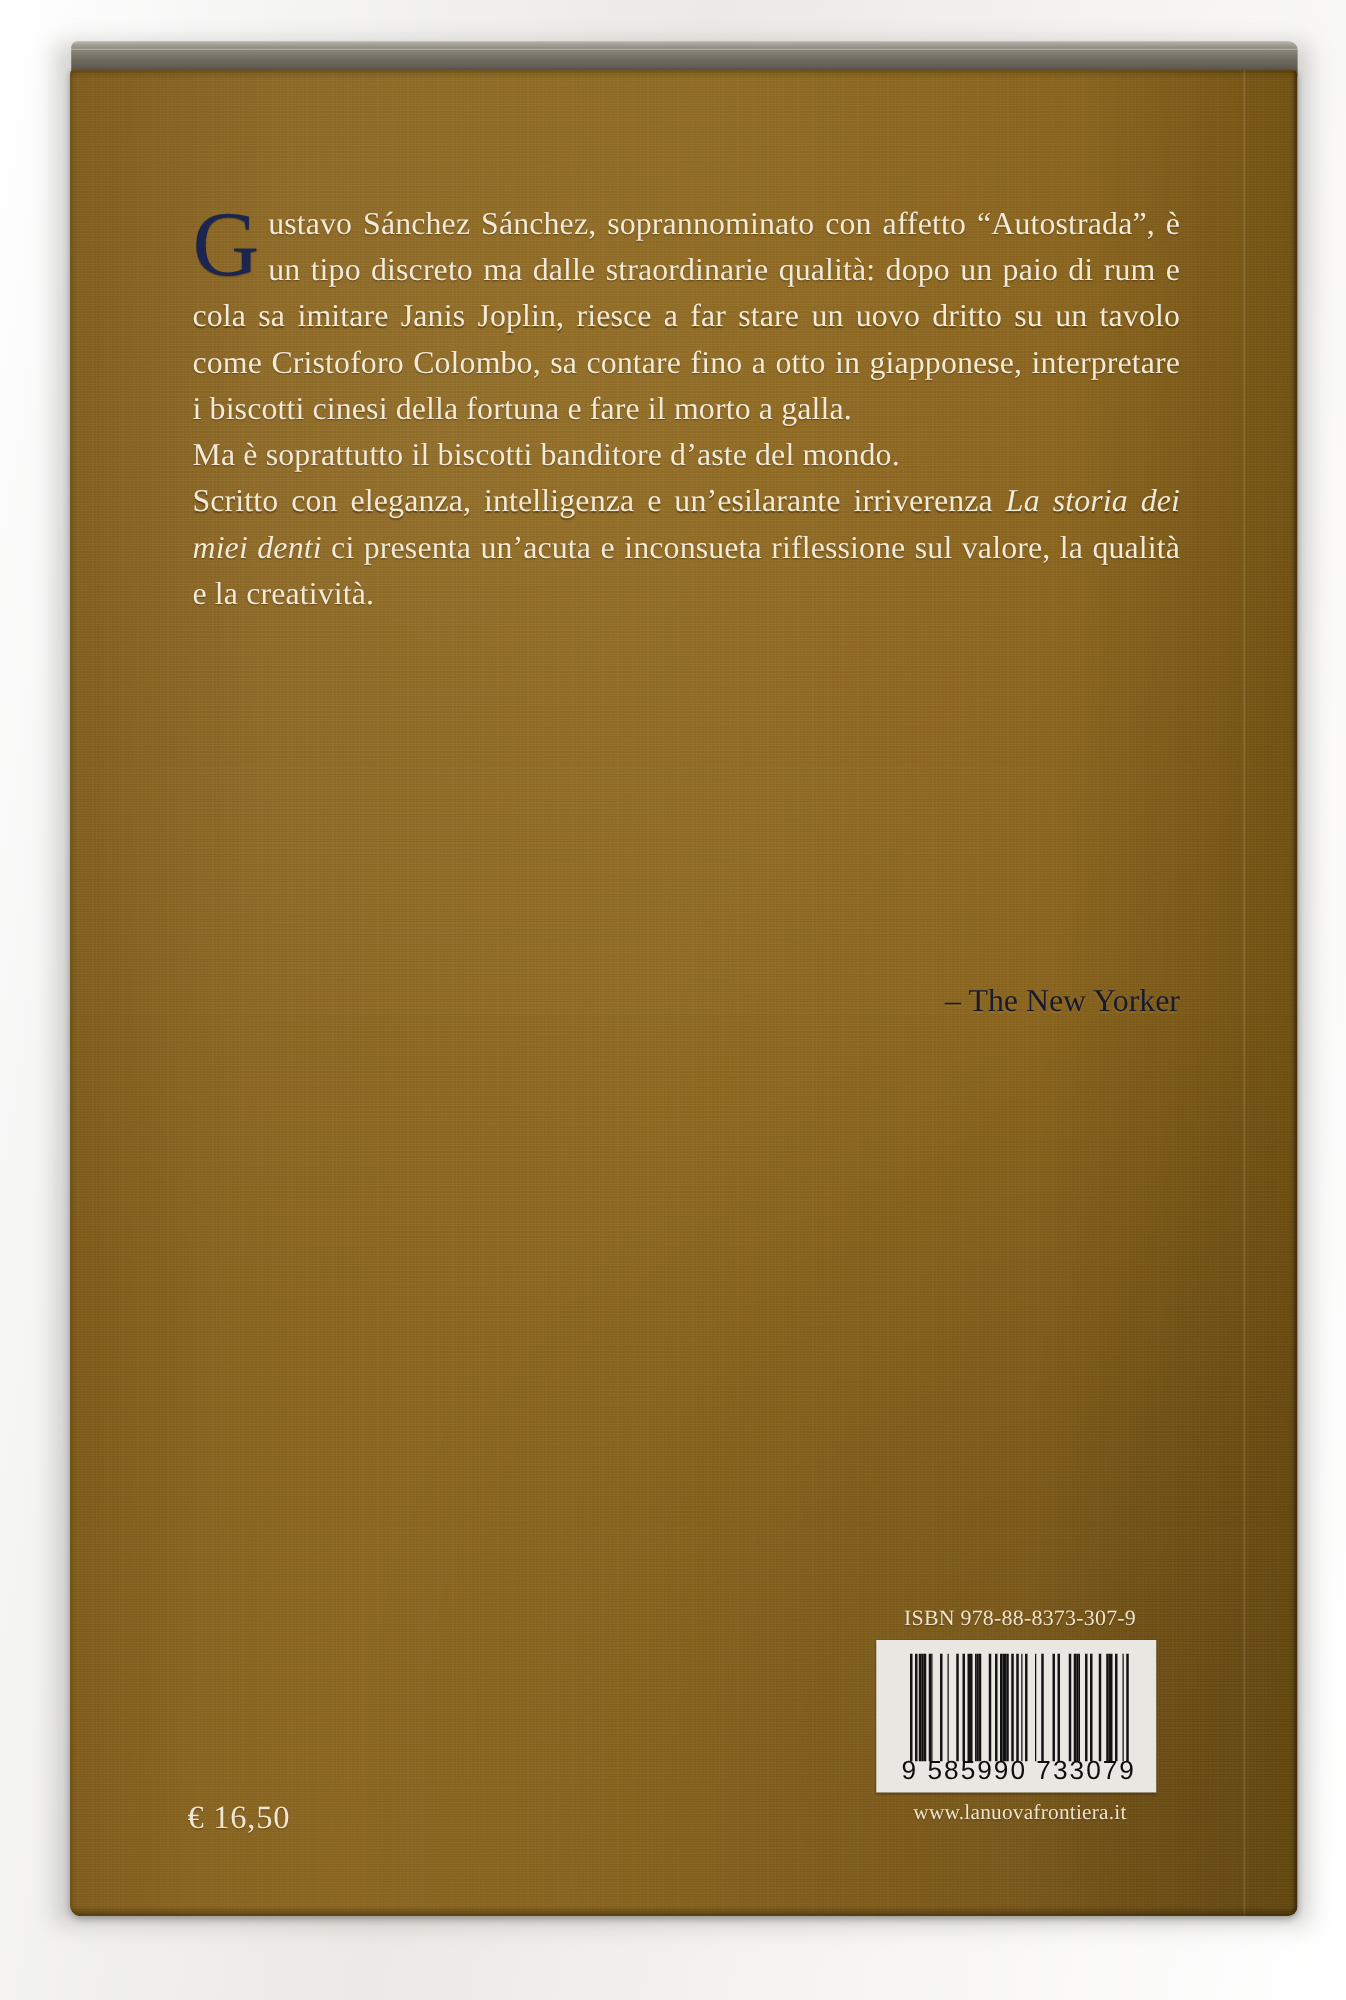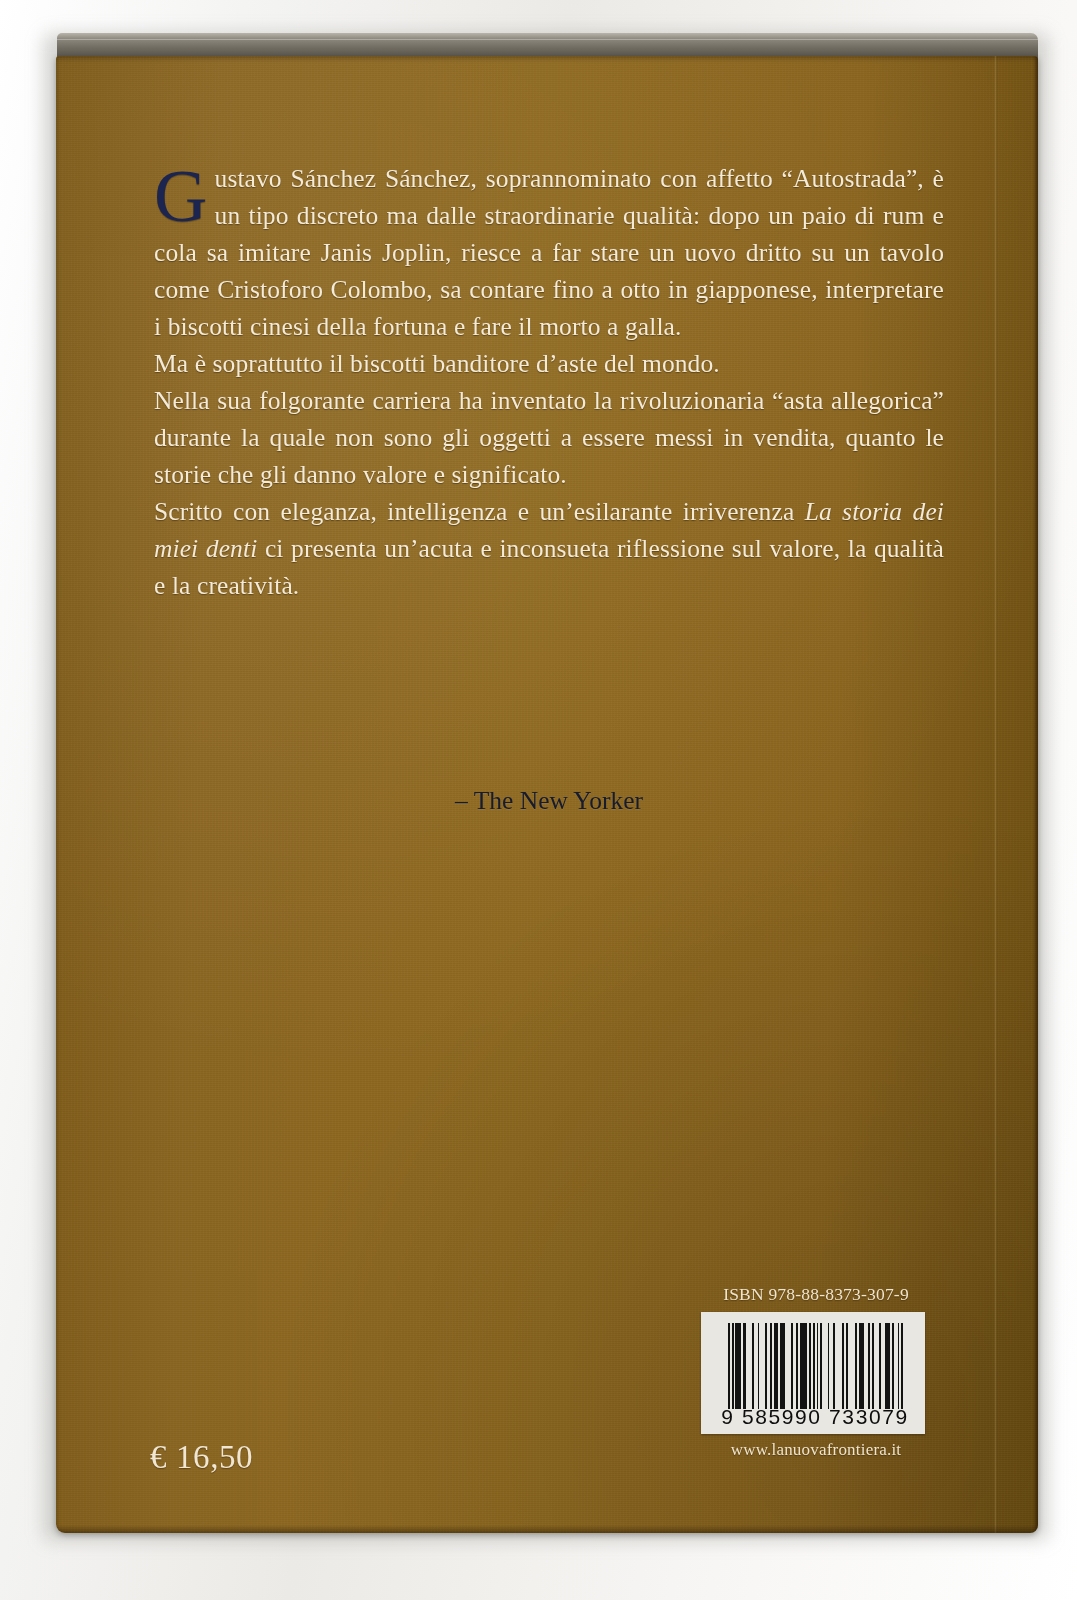--- a/index.html
+++ b/index.html
@@ -157,29 +157,29 @@
     left: 98px;
     top: 726px;
     width: 790px;
     color: #161b30;
     font-size: 25.5px;
     line-height: 37px;
     text-align: justify;
     text-shadow: 0 1px 0 rgba(200,170,90,0.18);
   }
   .review p { margin: 0; }
-  .review .source { text-align: center; }
+  .review .source { text-align: right; }
 
   
   .price {
     position: absolute;
     left: 94px;
     top: 1383px;
     color: #f0e6d2;
-    font-size: 33px;
+    font-size: 26px;
     letter-spacing: 0.6px;
     text-shadow: 0 1px 1px rgba(40,24,0,0.45);
   }
 
   
   .isbn-block {
     position: absolute;
     left: 645px;
     top: 1228px;
     width: 230px;
@@ -253,21 +253,20 @@
   <div class="cover">
 
     <div class="crease"></div>
     <div class="right-rim"></div>
     <div class="bottom-rim"></div>
 
     <div class="text-area">
       <div class="blurb">
         <p><span class="dropcap">G</span><span>ustavo Sánchez Sánchez, soprannominato con affetto “Autostrada”, è un tipo discreto ma dalle straordinarie qualità: dopo un paio di rum e cola sa imitare Janis Joplin, riesce a far stare un uovo dritto su un tavolo come Cristoforo Colombo, sa contare fino a otto in giapponese, interpretare i biscotti cinesi della fortuna e fare il morto a galla.</span></p>
         <p>Ma è soprattutto il  biscotti banditore d’aste del mondo.</p>
-        <p>Nella sua folgorante carriera ha inventato la rivoluzionaria “asta allegorica” durante la quale non sono gli oggetti a essere messi in vendita, quanto le storie che gli danno valore e significato.</p>
         <p><span>Scritto con eleganza, intelligenza e un’esilarante irriverenza </span><span class="ital">La storia dei miei denti</span><span> ci presenta un’acuta e inconsueta riflessione sul valore, la qualità e la creatività.</span></p>
       </div>
     </div>
 
     <div class="review">
       <p class="source">– The New Yorker</p>
     </div>
 
     <div class="price">€ 16,50</div>
 

